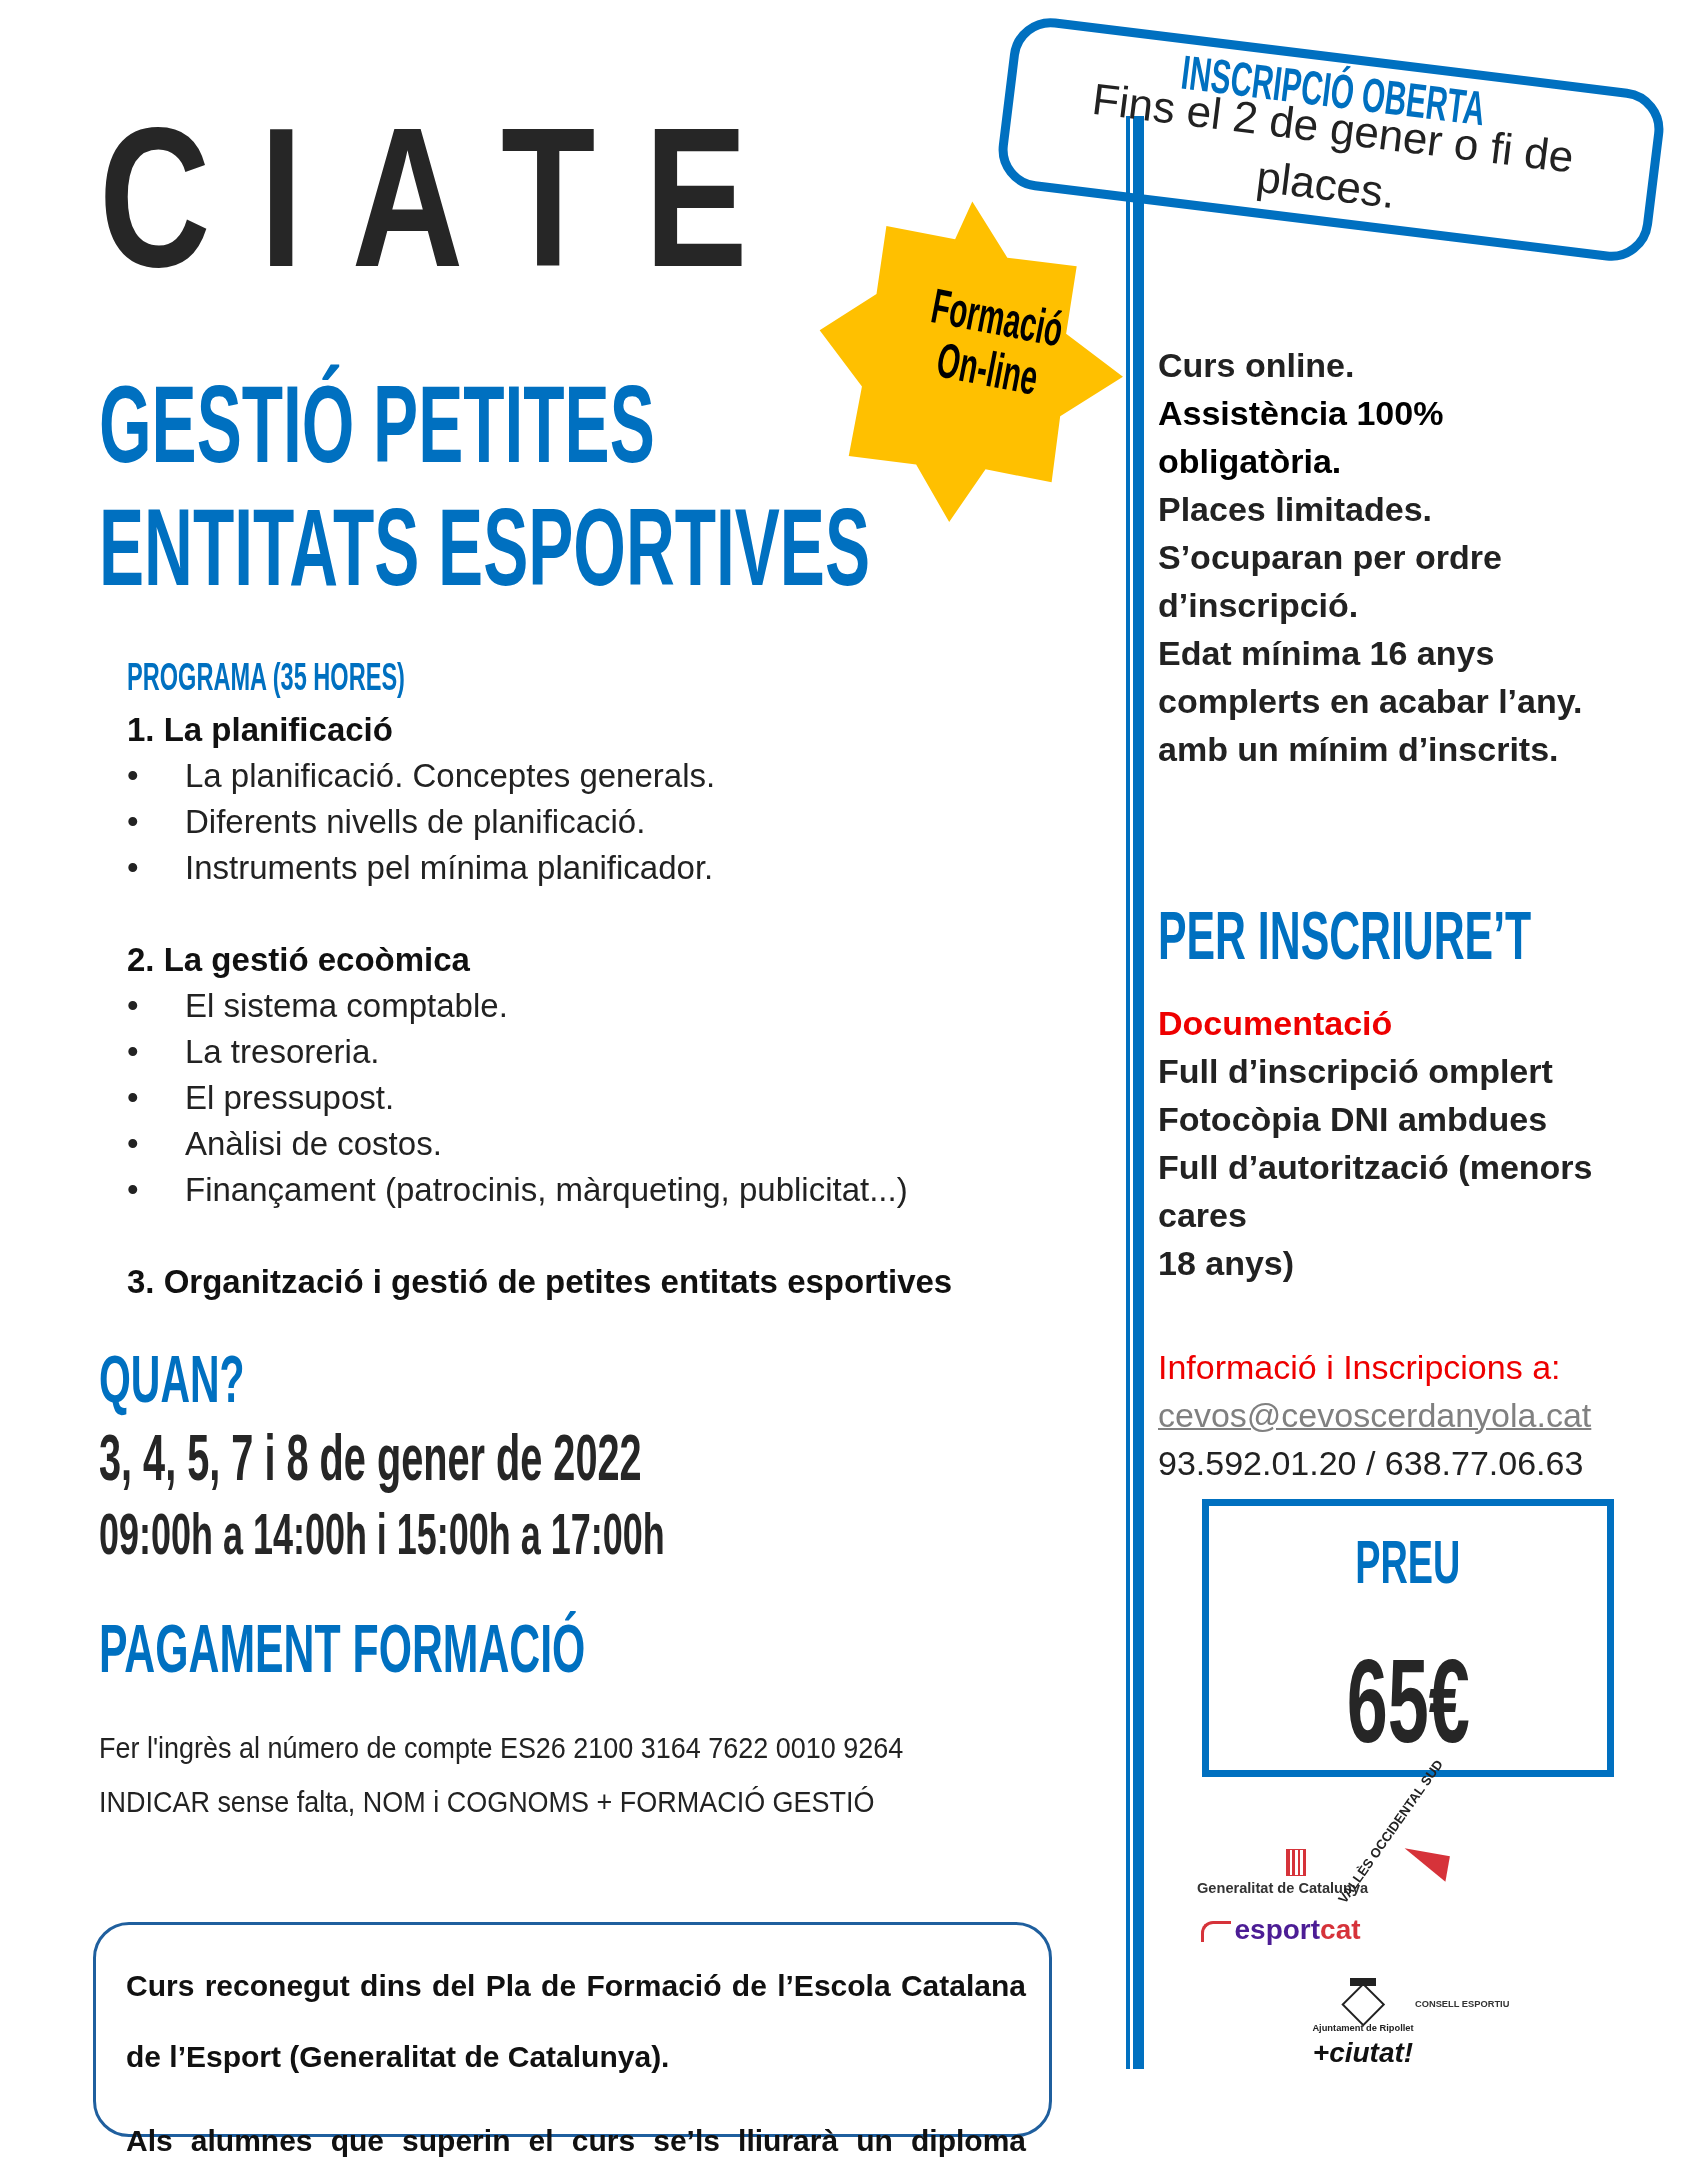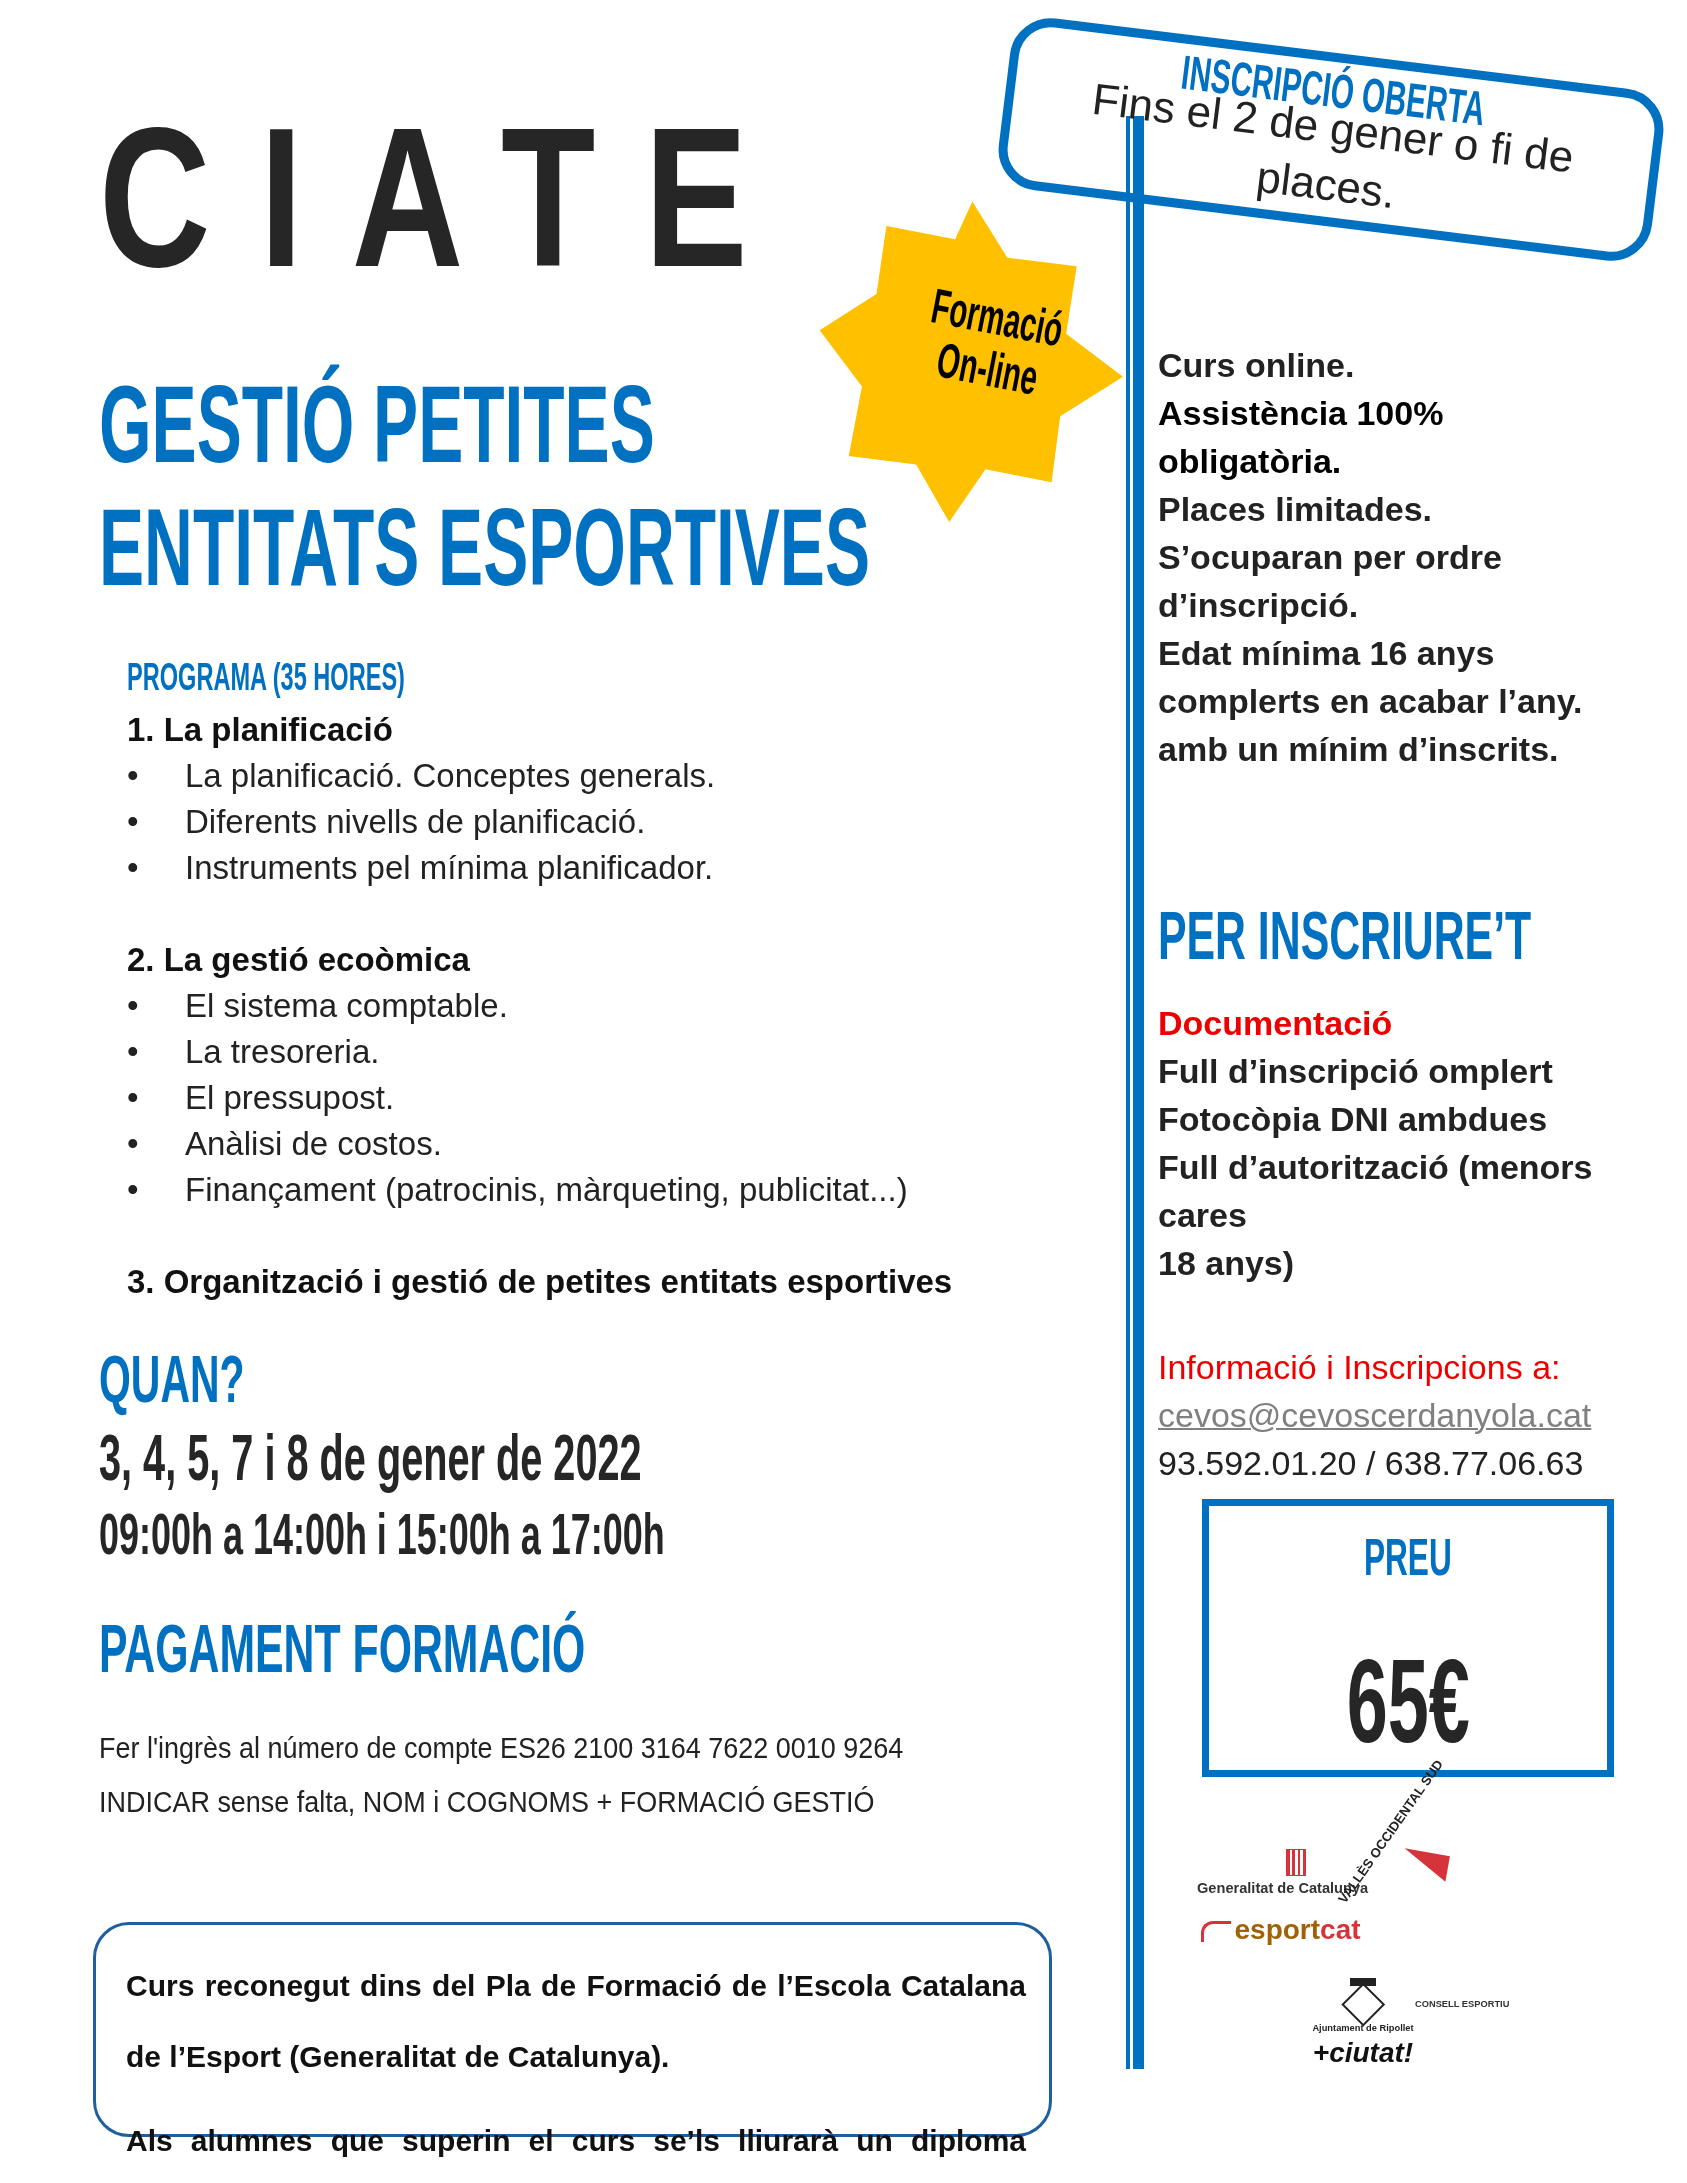--- a/index.html
+++ b/index.html
@@ -36,28 +36,28 @@
   .rec p { margin:0; }
   .rec p + p { margin-top:13.2px; }
   .right { left:1158px; top:341px; width:503px; font-size:34px; line-height:48px; font-weight:bold; color:#222; }
   .right .blk { color:#000; }
   .insc-head { left:1158px; top:901px; font-size:69px; line-height:1; transform:scaleX(0.62); }
   .docs { left:1158px; top:999px; width:516px; font-size:34px; line-height:48px; font-weight:bold; color:#222; }
   .red { color:#ee0000; }
   .info { left:1158px; top:1343px; width:529px; font-size:34px; line-height:48px; font-weight:normal; }
   .email { color:#808080; text-decoration:underline; text-decoration-thickness:2px; }
   .pricebox { left:1202px; top:1499px; width:412px; height:278px; border:7.3px solid #0070c0; box-sizing:border-box; }
-  .preu { left:1202px; top:1532px; width:412px; text-align:center; font-size:51px; line-height:1; }
+  .preu { left:1202px; top:1532px; width:412px; text-align:center; font-size:61px; line-height:1; }
   .preu span, .price span { display:inline-block; transform:scaleX(0.62); }
   .price { left:1202px; top:1641px; width:412px; text-align:center; font-size:119px; line-height:1; color:#262626; }
   .logo-gen { left:1197px; top:1849px; width:198px; text-align:left; }
   .logo-gen .emb { width:18.5px; height:25px; margin:0 auto 4px; background:repeating-linear-gradient(90deg,#d6333a 0 2.6px,#fff 2.6px 5.3px); border:1.3px solid #d6333a; }
   .logo-gen .txt { font-size:14.6px; font-weight:bold; color:#333; }
   .logo-esp { left:1201px; top:1914px; font-size:28px; font-weight:bold; }
-  .logo-esp .e { color:#a16207;margin-top:16px; } .logo-esp .c { color:#d6333a; }
+  .logo-esp .e { color:#4c1d95;margin-top:16px; } .logo-esp .c { color:#d6333a; }
   .logo-esp .sw { display:inline-block; width:26.5px; height:18.5px; border-top:3.3px solid #d6333a; border-left:3.3px solid #d6333a; border-radius:12px 0 0 0; margin-right:4px; vertical-align:middle; }
   .logo-ce { left:1336px; top:1852px; width:126px; height:112px; }
   .logo-ce .flag { position:absolute; left:66px; top:0; width:0; height:0; border-left:46px solid transparent; border-top:26.5px solid #d6333a; transform:rotate(10deg); }
   .logo-ce .vall { position:absolute; left:0; top:46px; font-size:13.2px; font-weight:bold; color:#222; transform:rotate(-55deg); transform-origin:left top; white-space:nowrap; line-height:14.6px; }
   .logo-ce .consell { position:absolute; left:79px; top:99px; font-size:9.3px; font-weight:bold; color:#333; white-space:nowrap;margin-top:48px; }
   .logo-rip { left:1297px; top:1978px; width:132px; text-align:center; }
   .logo-rip .crown { width:26.5px; height:8px; margin:0 auto 1.3px; background:#222; }
   .logo-rip .shield { width:26.5px; height:26.5px; margin:2.6px auto; border:2px solid #222; transform:rotate(45deg); }
   .logo-rip .txt { font-size:9.3px; font-weight:bold; color:#222; margin-top:4px; }
   .logo-rip .ciutat { font-size:28px; font-weight:bold; color:#111; font-style:italic; margin-top:4px; }

